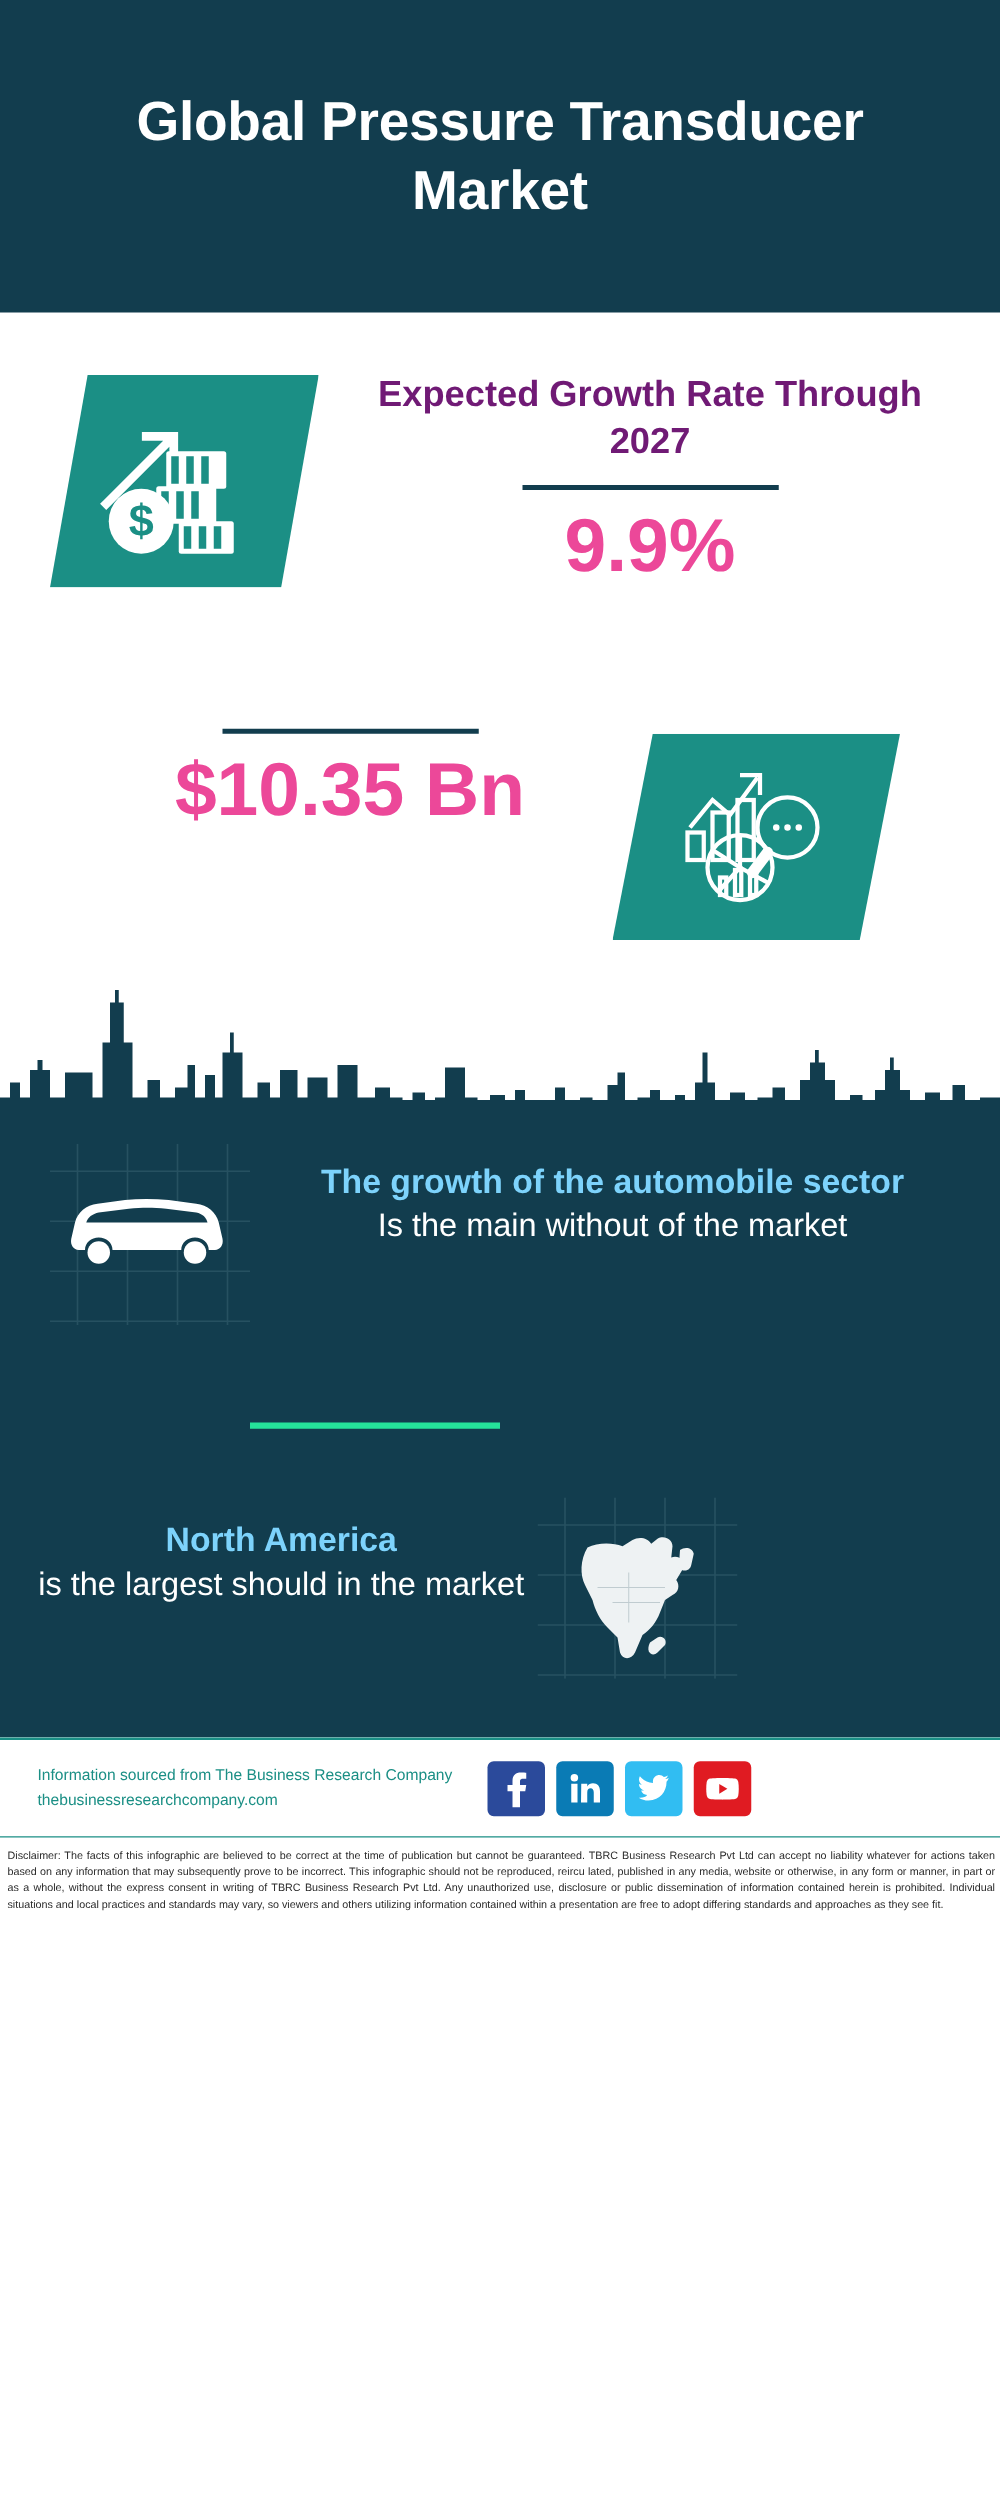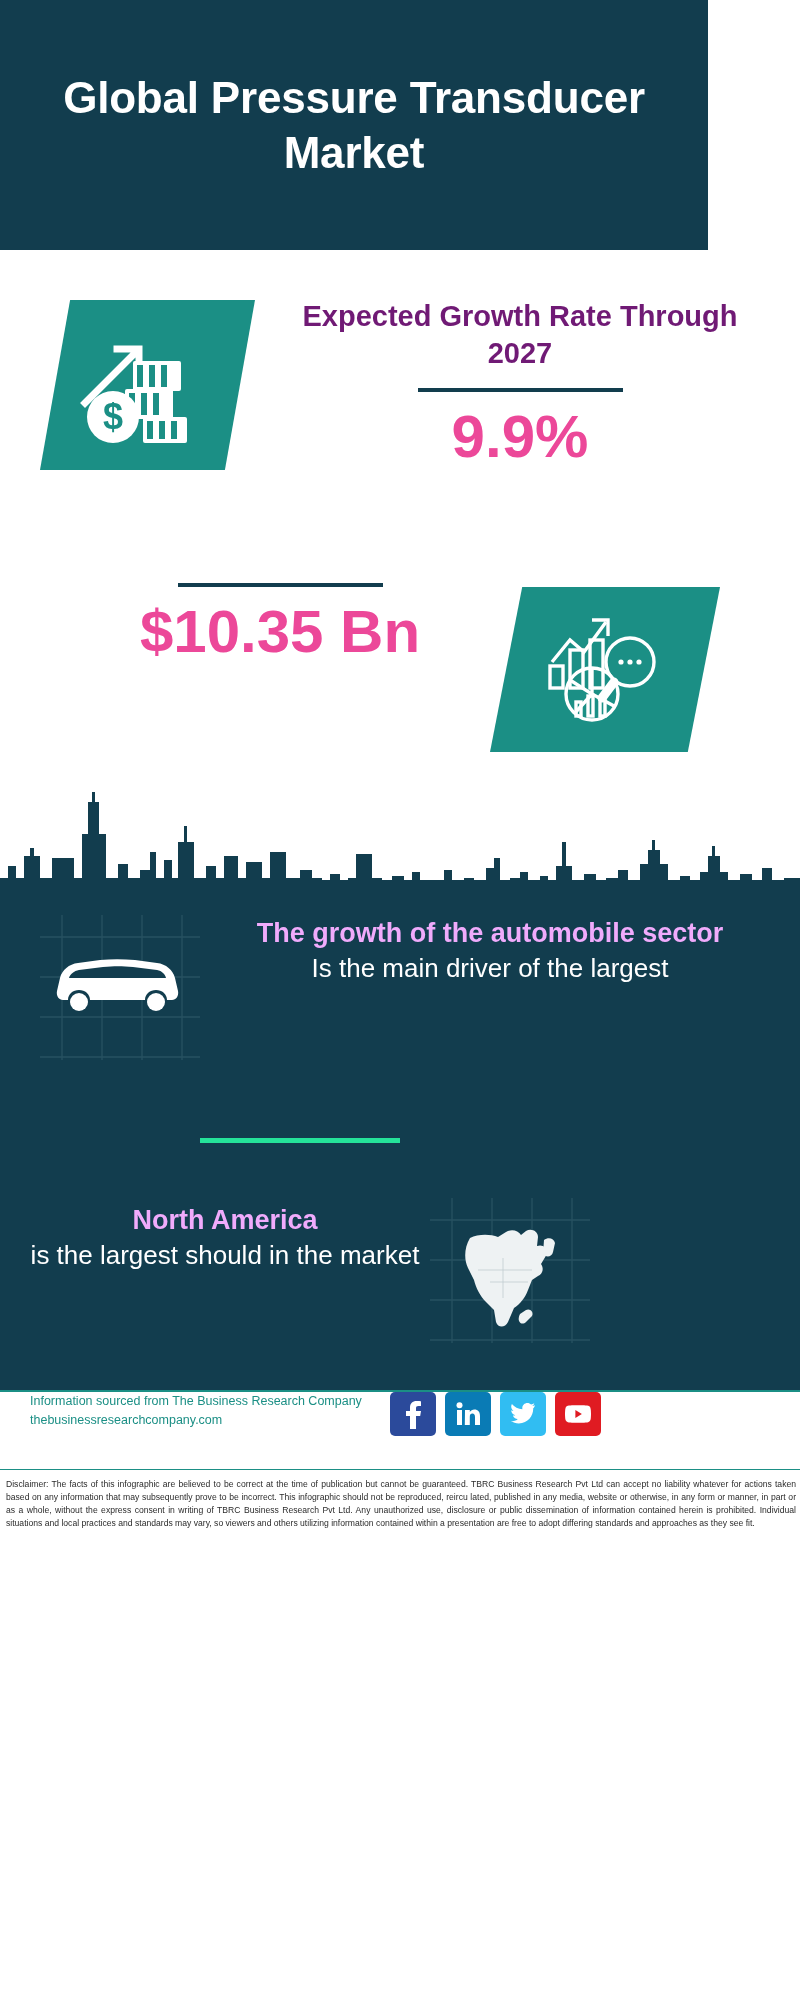--- a/index.html
+++ b/index.html
@@ -14,21 +14,21 @@
     width: 800px;
     height: 2000px;
     background: #ffffff;
     overflow: hidden;
   }
 
   
   .header {
     position: absolute;
     left: 0; top: 0;
-    width: 708px; height: 250px;
+    width: 800px; height: 250px;
     background: #123d4e;
     display: flex;
     align-items: center;
     justify-content: center;
   }
   .header-title {
     color: #ffffff;
     font-size: 44px;
     font-weight: bold;
     line-height: 1.25;
@@ -116,41 +116,43 @@
   }
 
   
   .driver-block {
     position: absolute;
     left: 210px; top: 915px;
     width: 560px;
     text-align: center;
   }
   .hl-green {
-    color: #f0abfc;
+    color: #7dd3fc;
     font-size: 27px;
     font-weight: bold;
     line-height: 1.35;
+    margin-top: 12px;
   }
   .body-white {
     color: #ffffff;
     font-size: 26px;
     font-weight: normal;
     line-height: 1.38;
   }
 
   
   .footer-bar {
     position: absolute;
     left: 0; top: 1390px;
     width: 800px; height: 80px;
     background: #ffffff;
     border-top: 2px solid #1b8f85;
     border-bottom: 1px solid #1b8f85;
     display: flex;
+    align-items: center;
   }
   .footer-text {
     margin-left: 30px;
     width: 350px;
   }
   .footer-line {
     color: #1b8f85;
     font-size: 12.5px;
     line-height: 1.55;
   }
@@ -275,21 +277,21 @@
       <g fill="#ffffff">
         <path d="M18 62 C14 62 11 58 12 53 L15 40 C17 32 24 26 33 25 L55 22 C66 21 78 21 90 22 L112 25 C121 26 128 32 130 40 L133 53 C134 58 131 62 127 62 L122 62 C122 56 117 52 111 52 C105 52 100 56 100 62 L45 62 C45 56 40 52 34 52 C28 52 23 56 23 62 Z"></path>
         <path d="M34 32 L58 29 C69 28 77 28 88 29 L112 32 C117 33 120 36 121 40 L24 40 C25 36 29 33 34 32 Z" fill="#123d4e"></path>
         <circle cx="34" cy="64" r="9"></circle>
         <circle cx="111" cy="64" r="9"></circle>
       </g>
     </svg>
 
     <div class="driver-block" style="position:absolute; left:210px; top:35px; width:560px;">
       <div class="hl-green">The growth of the automobile sector</div>
-      <div class="body-white">Is the main driver of the largest</div>
+      <div class="body-white">Is the main without of the market</div>
     </div>
 
     <div style="position:absolute; left:200px; top:258px; width:200px; height:5px; background:#25e39a;"></div>
 
     <div style="position:absolute; left:20px; top:322px; width:410px; text-align:center;">
       <div class="hl-green">North America</div>
       <div class="body-white">is the largest should in the market</div>
     </div>
 
     <svg class="grid-tile" style="left:430px; top:318px;" width="160" height="145" viewBox="0 0 160 145">

